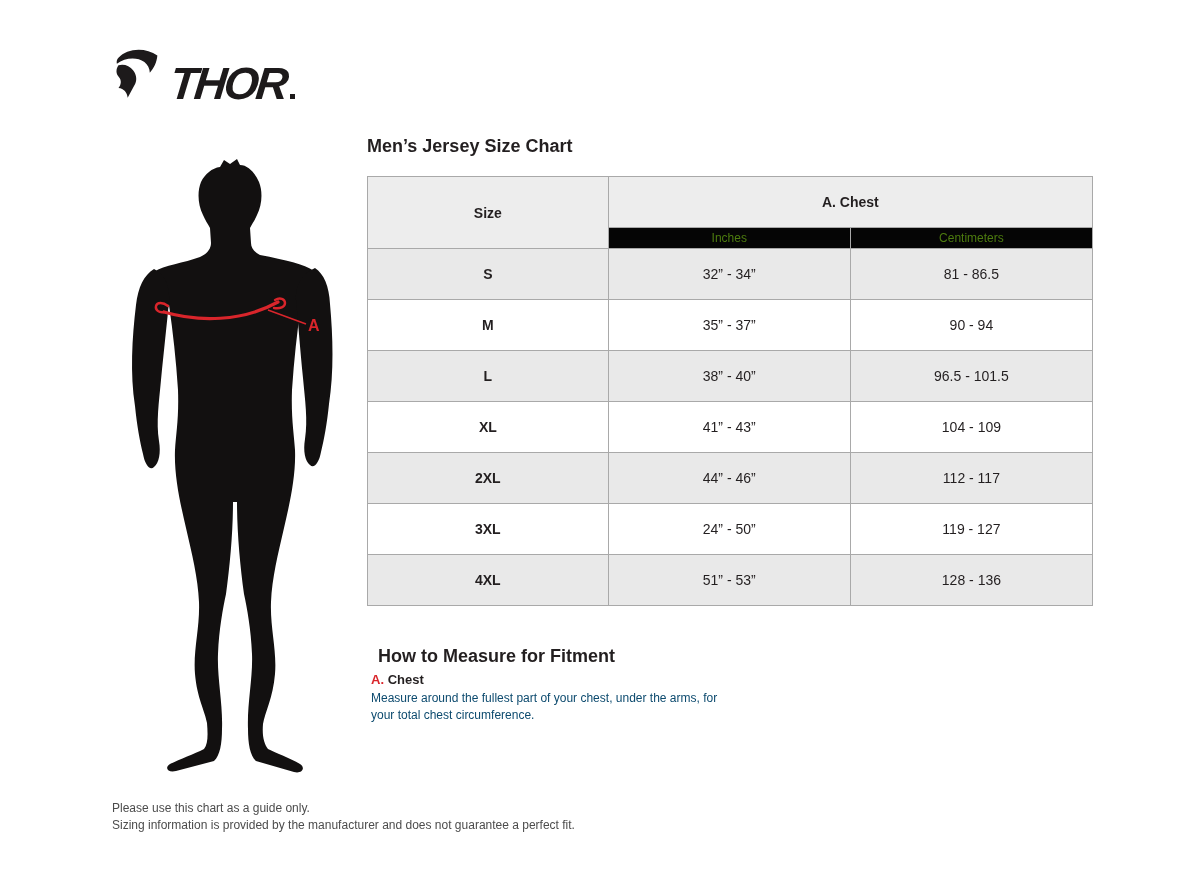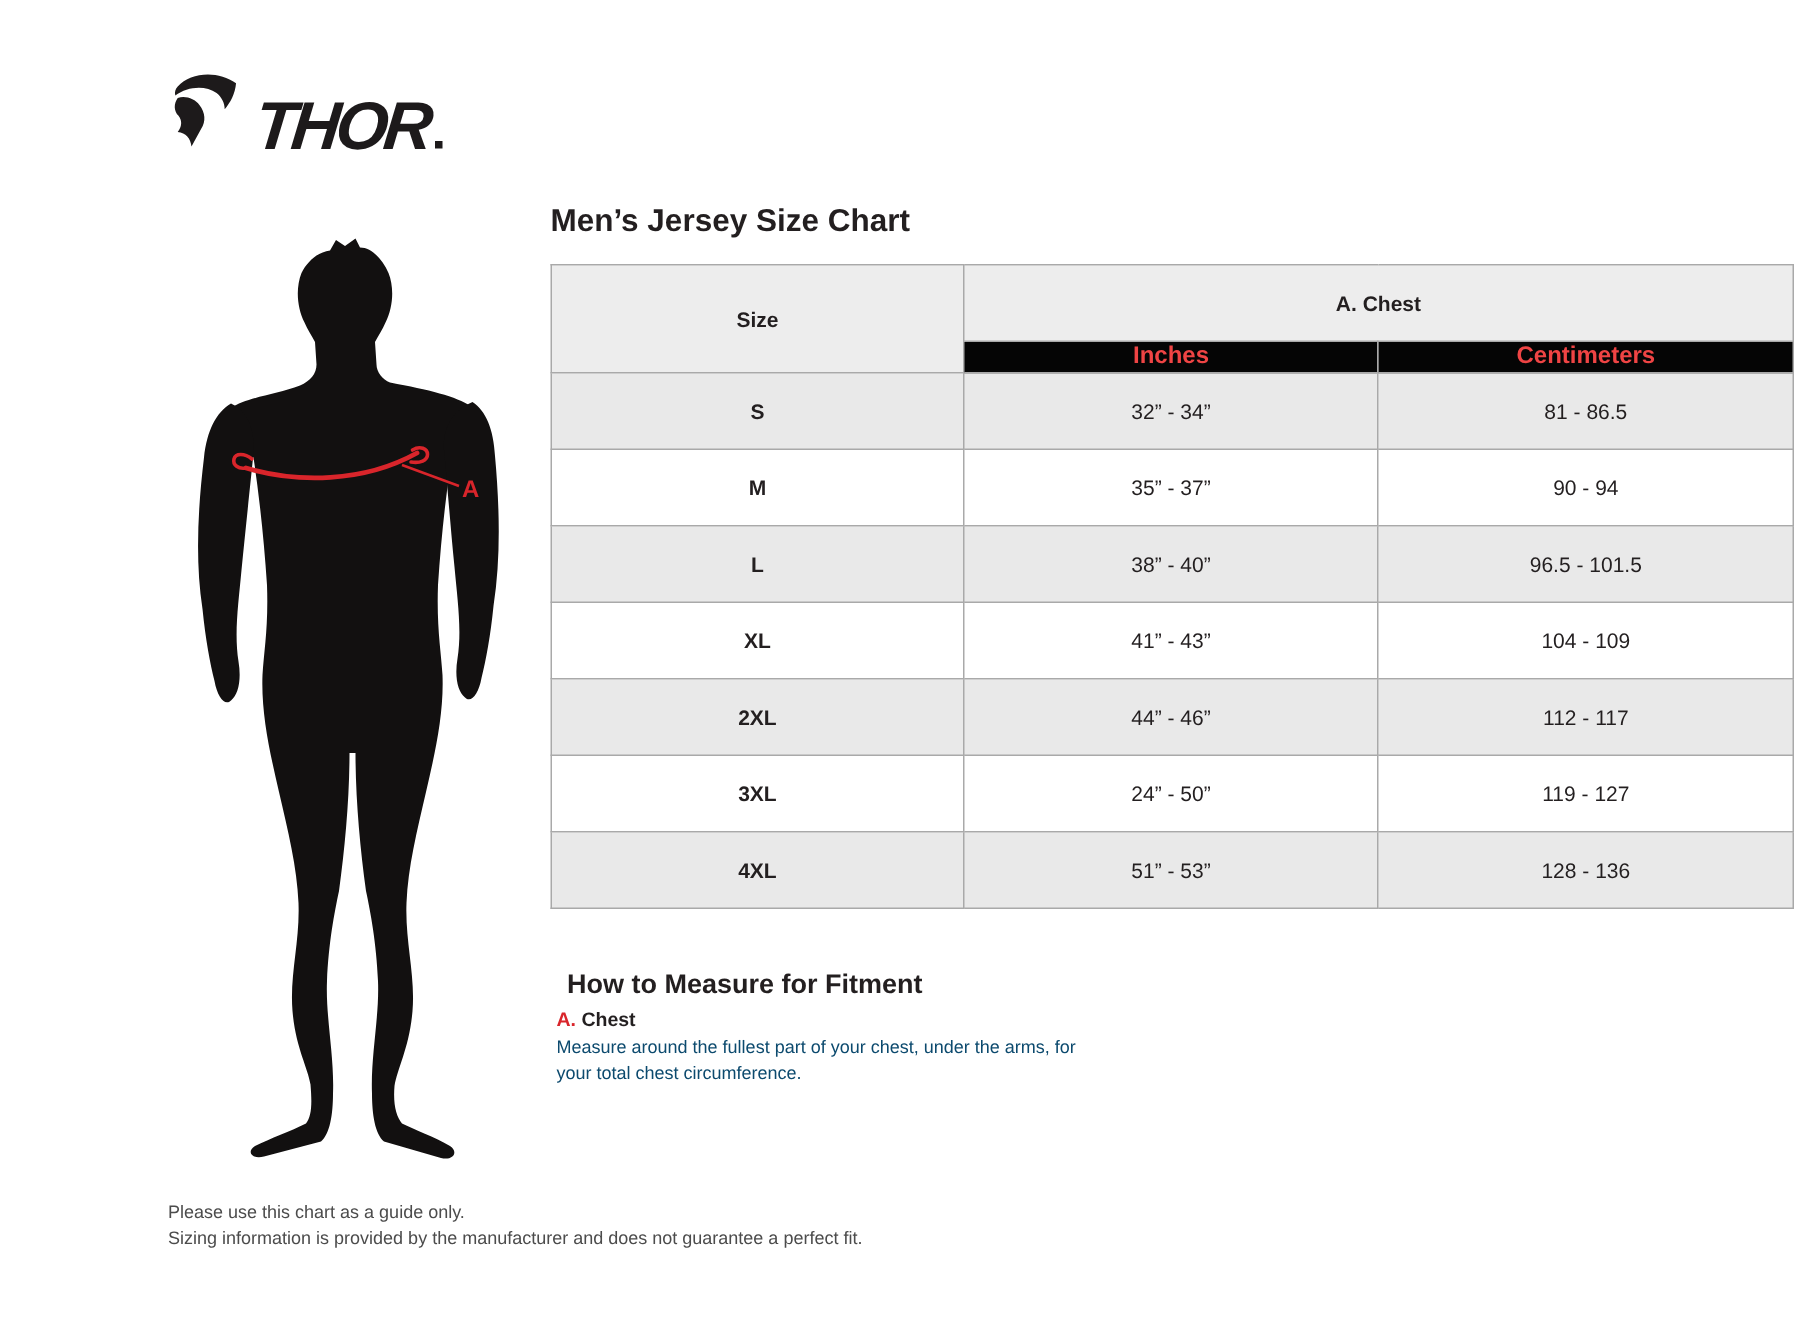--- a/index.html
+++ b/index.html
@@ -20,44 +20,44 @@
 
   
   .figure { position:absolute; left:110px; top:150px; width:250px; height:630px; }
   .figure svg { width:100%; height:100%; display:block; }
   .sil { fill:#121010; }
   .tape { stroke:#d9252b; fill:none; }
 
   
   .chart-title {
     position:absolute; left:367px; top:136px; margin:0;
-    font-size:21px; font-weight:bold; letter-spacing:0;
+    font-size:18px; font-weight:bold; letter-spacing:0;
   }
   .section-title {
     position:absolute; left:367px; top:635px; margin:11px;
     font-size:18px; font-weight:bold;
   }
 
   
   table.size-chart {
-    position:absolute; left:367px; top:176px; width:829px;
+    position:absolute; left:367px; top:176px; width:726px;
     border-collapse:collapse; table-layout:fixed;
   }
   .size-chart th, .size-chart td {
     border:1px solid #a9a9a9; text-align:center; vertical-align:middle;
     font-size:14px; color:#231f20; padding:0;
   }
   .size-chart col.c-size { width:33.2%; }
   .size-chart col.c-in   { width:33.4%; }
   .size-chart col.c-cm   { width:33.4%; }
   .size-chart th.size-head   { background:#ededed; font-weight:bold; }
   .size-chart th.group-head  { background:#ededed; font-weight:bold; height:50px; }
   .size-chart th.bar {
-    background:#050505; color:#ef4444; height:20px;
-    font-size:16px; font-weight:bold;
+    background:#050505; color:#4d7c0f; height:20px;
+    font-size:12px; font-weight:normal;
   }
   .size-chart tbody td { height:50px; background:#ffffff; }
   .size-chart tbody tr:nth-child(odd) td { background:#e9e9e9; }
   .size-chart td.size-cell { font-weight:bold; }
 
   
   .measure-item { position:absolute; left:371px; top:672px; width:360px; }
   .measure-item-title { font-size:13px; font-weight:bold; }
   .red { color:#d9252b; }
   .measure-item p { margin:3px 0 4px 0; font-size:12px; line-height:17px; color:#0c4a6e; }

